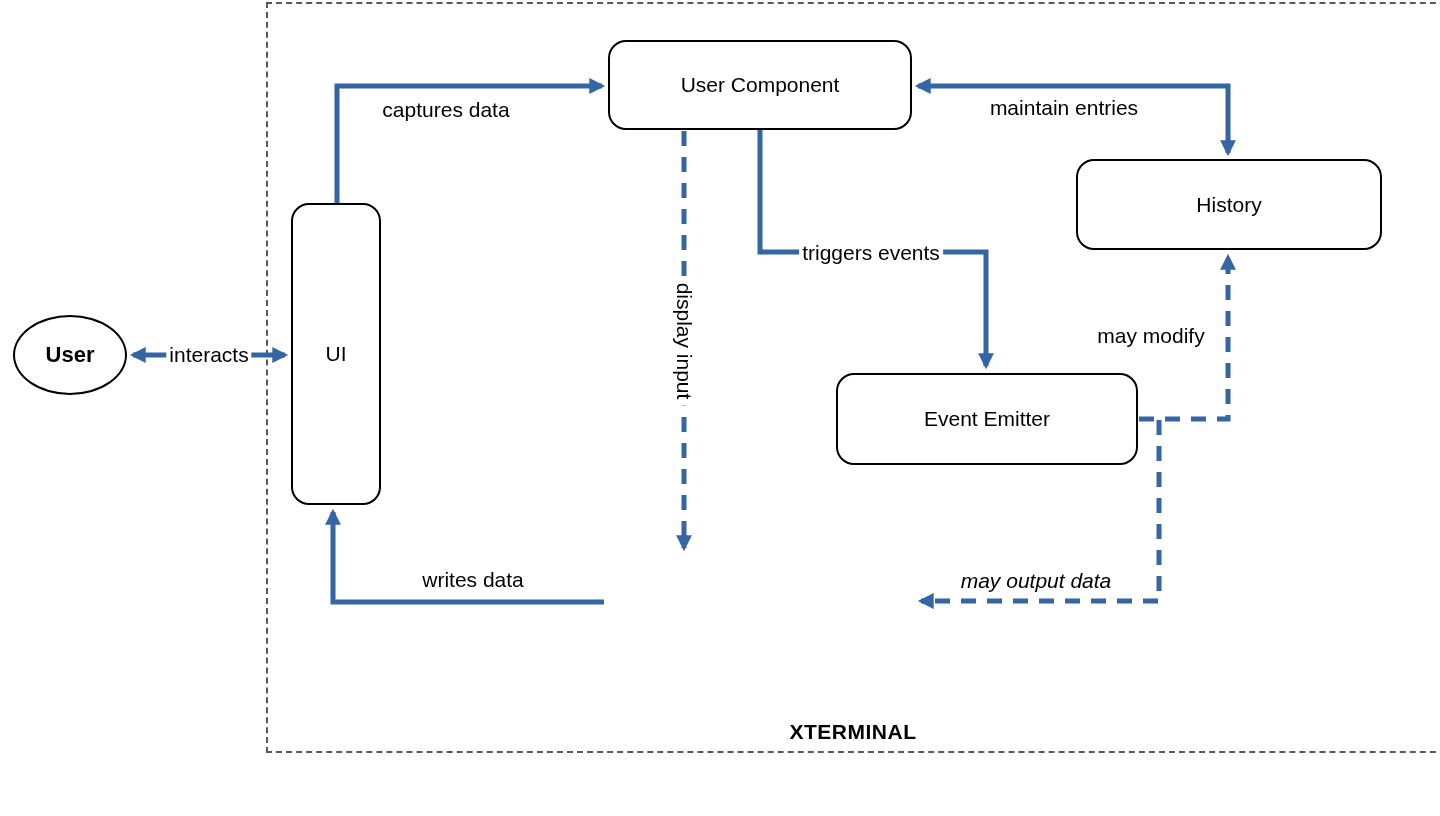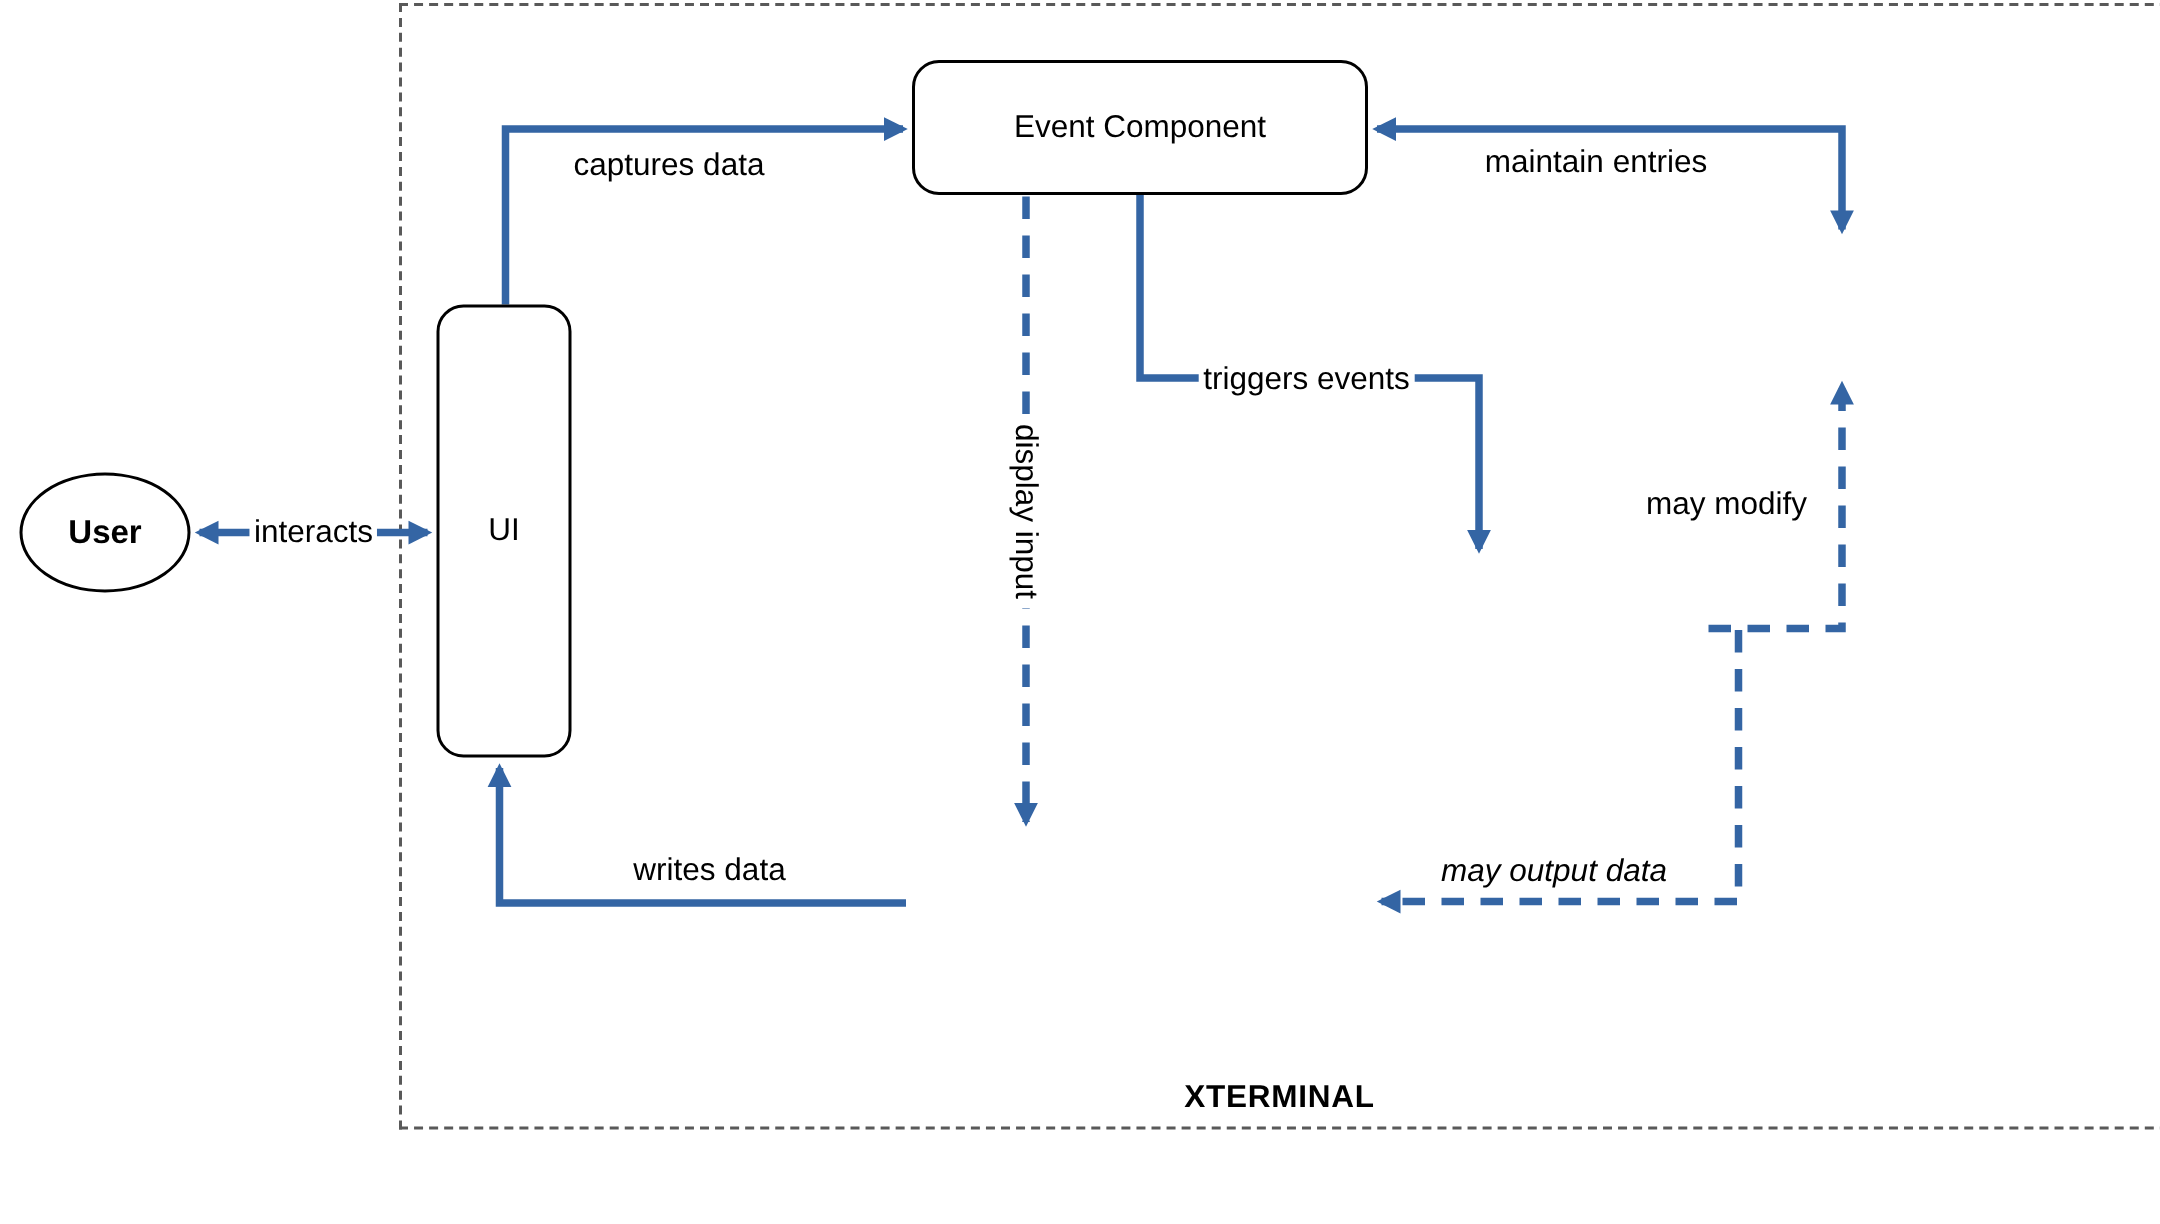--- a/index.html
+++ b/index.html
@@ -99,21 +99,27 @@
     <path class="edge dashed" d="M 1159 420 V 601 H 921" marker-end="url(#arr)"></path>
   </svg>
 
   <div class="node ellipse node-user">
     <span>User</span>
   </div>
   <div class="node node-ui">
     <span>UI</span>
   </div>
   <div class="node node-input">
-    <span>Event Component</span>
+    <span>User Component</span>
+  </div>
+  <div class="node node-history">
+    <span>History</span>
+  </div>
+  <div class="node node-emitter">
+    <span>Event Emitter</span>
   </div>
 
   <div class="edge-label on-line lbl-interacts">interacts</div>
   <div class="edge-label lbl-captures">captures data</div>
   <div class="edge-label lbl-maintain">maintain entries</div>
   <div class="edge-label on-line lbl-triggers">triggers events</div>
   <div class="edge-label on-line vertical lbl-display">display input</div>
   <div class="edge-label lbl-writes">writes data</div>
   <div class="edge-label lbl-maymodify">may modify</div>
   <div class="edge-label lbl-mayoutput">may output data</div>

